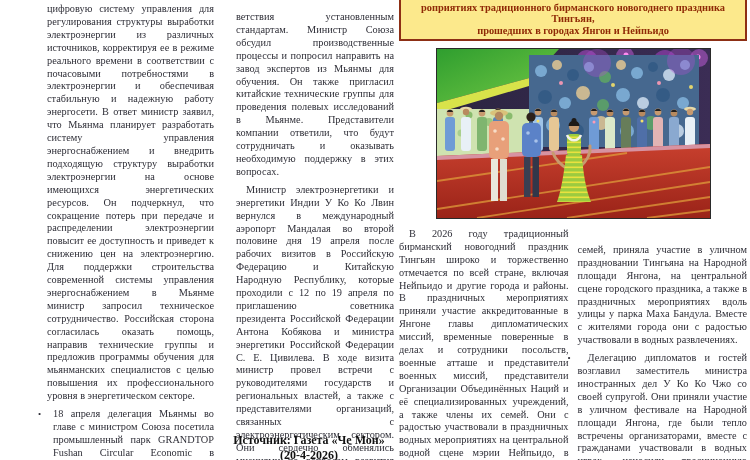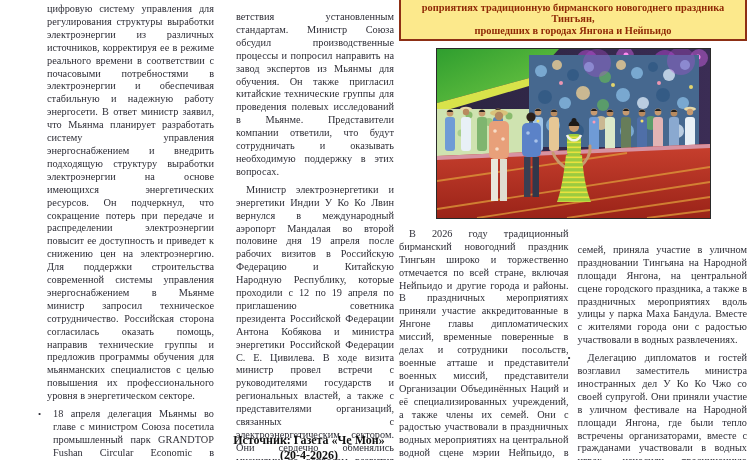--- a/index.html
+++ b/index.html
@@ -52,22 +52,22 @@
 
 <div id="col2" class="col">
   <p class="cont">ветствия установленным стандартам. Министр Союза обсудил производственные процессы и попросил направить на завод экспертов из Мьянмы для обучения. Он также пригласил китайские технические группы для проведения полевых исследований в Мьянме. Представители компании ответили, что будут сотрудничать и оказывать необходимую поддержку в этих вопросах.</p>
   <p>Министр электроэнергетики и энергетики Индии У Ко Ко Лвин вернулся в международный аэропорт Мандалая во второй половине дня 19 апреля после рабочих визитов в Российскую Федерацию и Китайскую Народную Республику, которые проходили с 12 по 19 апреля по приглашению советника президента Российской Федерации Антона Кобякова и министра энергетики Российской Федерации С. Е. Цивилева. В ходе визита министр провел встречи с руководителями государств и региональных властей, а также с представителями организаций, связанных с электроэнергетическим сектором. Они сердечно обменялись мнениями по вопросам развития трехстороннего сотрудничества между Мьянмой, Россией и Китаем в целях повышения энергетической безопасности и самообеспеченности. Обсуждения также были сосредоточены на мерах сотрудничества в энергетическом секторе и завершились подписанием соглашений, направленных на обеспечение долгосрочных поставок нефти и нефтепродуктов в Мьянму.</p>
 </div>
 <div id="source-line">Источник: Газета «Че Мон» (20-4-2026)</div>
 
 <div id="right-sec">
 
   <div id="banner" style="background: rgb(252, 233, 140); border-color: rgb(141, 47, 21); color: rgb(143, 42, 6);">
-    <div>роприятиях традиционную бирманского новогоднего праздника Тингьян,</div>
-    <div>прошедших в городах Янгона и Нейпьидо</div>
+    <div>роприятиях традиционного бирманского новогоднего праздника Тингьян,</div>
+    <div>прошедших в городах Янгон и Нейпьидо</div>
   </div>
 
   <div id="photo-frame">
     <svg width="273" height="169" viewBox="0 0 273 169" xmlns="http://www.w3.org/2000/svg" aria-hidden="true">
       <defs>
         <linearGradient id="gDark" x1="0" y1="0" x2="1" y2="0">
           <stop offset="0" stop-color="#2b2440"></stop>
             <stop offset="1" stop-color="#3b2d55"></stop>
         </linearGradient>
         <linearGradient id="gCarpet" x1="0" y1="0" x2="0" y2="1">

